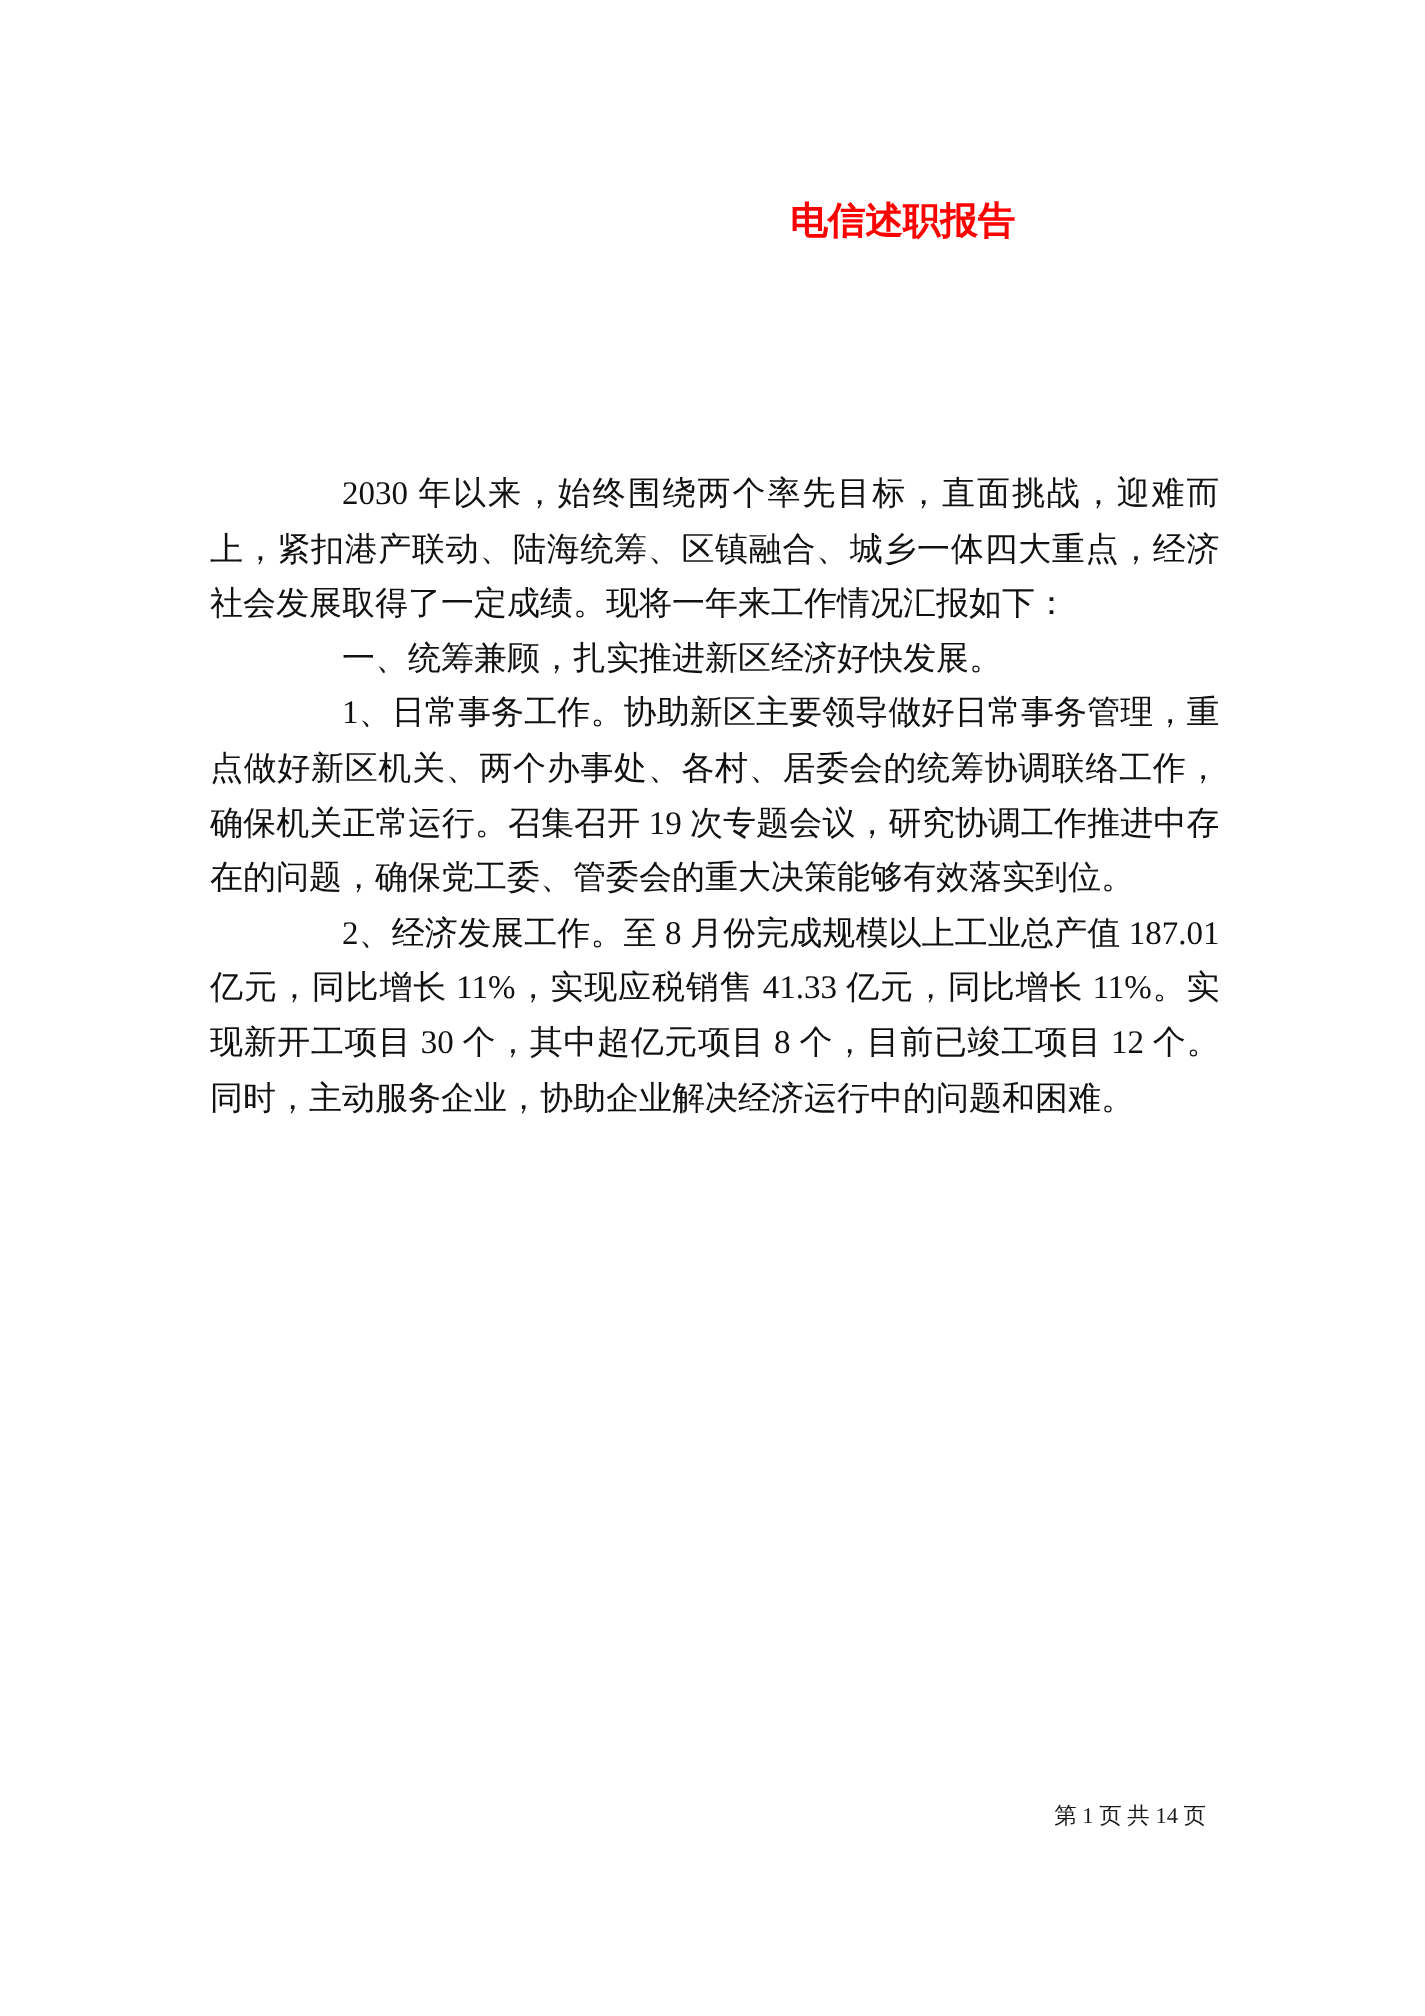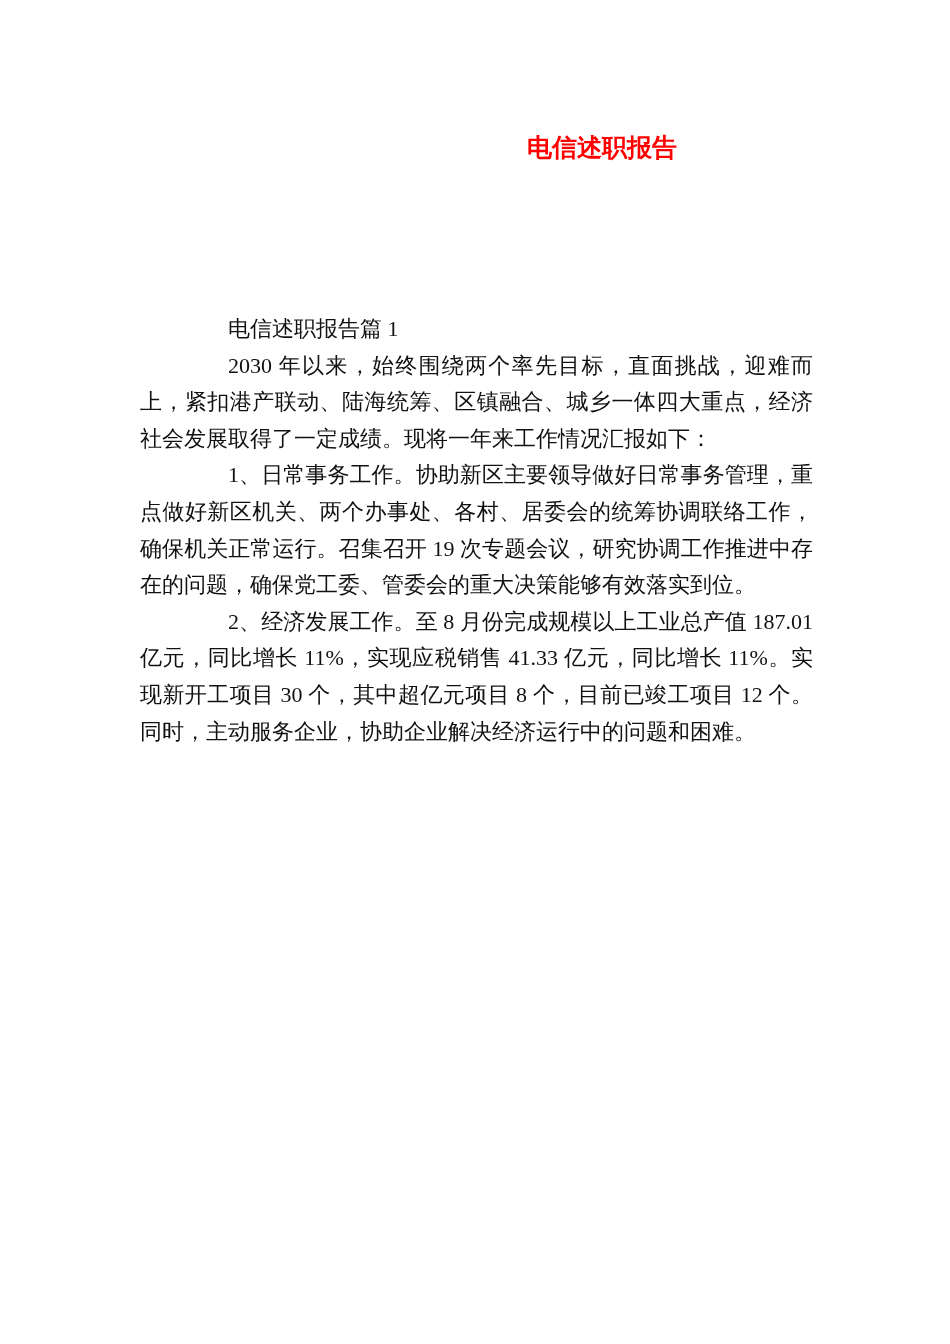--- a/index.html
+++ b/index.html
@@ -56,20 +56,21 @@
   }
 </style>
 </head>
 <body>
 
 <div class="page">
 
   <h1 class="doc-title">电信述职报告</h1>
 
   <div class="doc-body">
-    <p class="para">电信述职报告篇 1</p>
     <p class="para">2030 年以来，始终围绕两个率先目标，直面挑战，迎难而上，紧扣港产联动、陆海统筹、区镇融合、城乡一体四大重点，经济社会发展取得了一定成绩。现将一年来工作情况汇报如下：</p>
+    <p class="para">一、统筹兼顾，扎实推进新区经济好快发展。</p>
     <p class="para">1、日常事务工作。协助新区主要领导做好日常事务管理，重点做好新区机关、两个办事处、各村、居委会的统筹协调联络工作，确保机关正常运行。召集召开 19 次专题会议，研究协调工作推进中存在的问题，确保党工委、管委会的重大决策能够有效落实到位。</p>
     <p class="para">2、经济发展工作。至 8 月份完成规模以上工业总产值 187.01 亿元，同比增长 11%，实现应税销售 41.33 亿元，同比增长 11%。实现新开工项目 30 个，其中超亿元项目 8 个，目前已竣工项目 12 个。同时，主动服务企业，协助企业解决经济运行中的问题和困难。</p>
   </div>
 
+  <div class="doc-footer">第 1 页 共 14 页</div>
 
 </div>
 
 </body></html>

